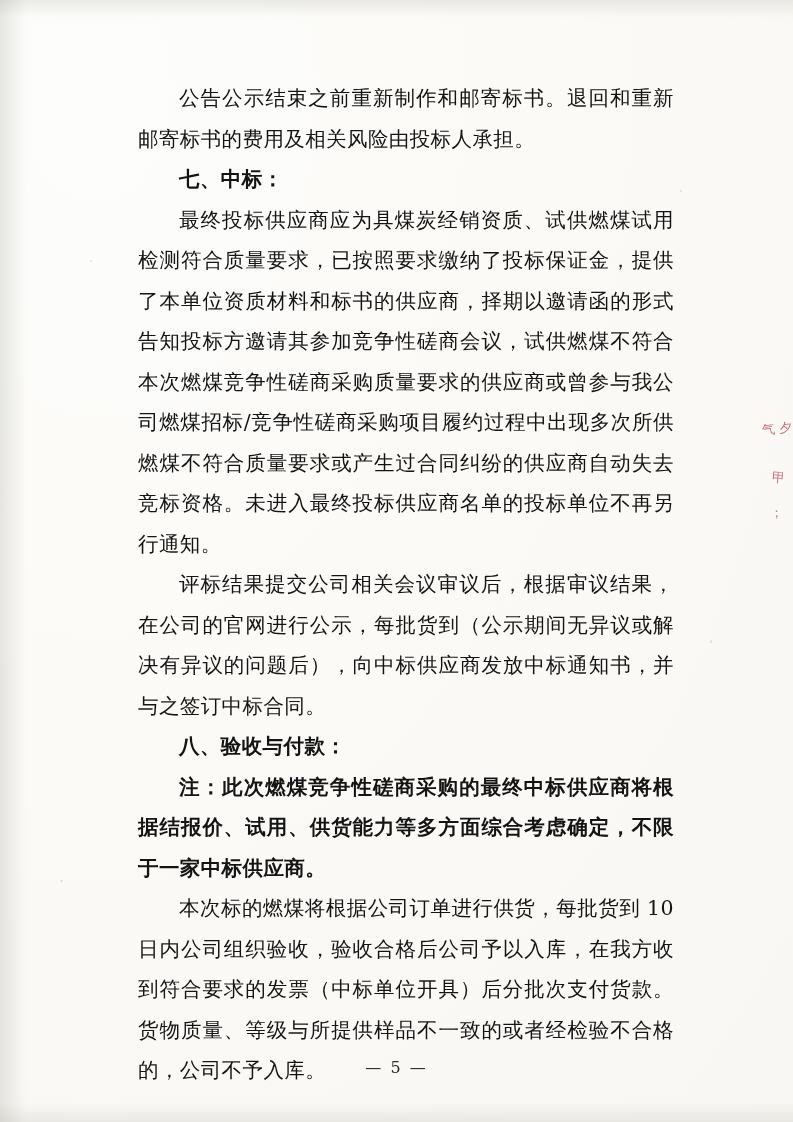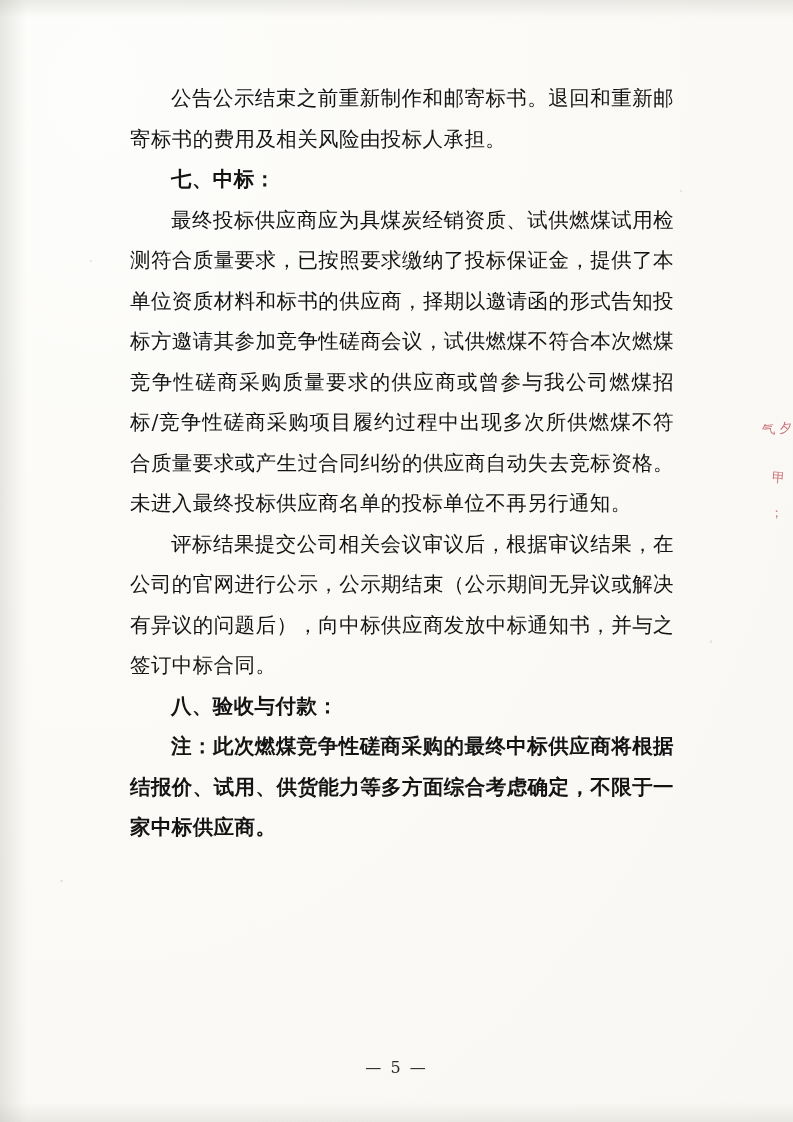--- a/index.html
+++ b/index.html
@@ -48,21 +48,21 @@
   }
 
   .doc-body {
     position: absolute;
     left: 126px;
     top: 78px;
     width: 548px;
   }
 
   p.para {
-    margin: 0 0 0 4px;
+    margin: 0 0 0 12px;
     font-size: 20.5px;
     line-height: 40.5px;
     letter-spacing: 0.4px;
     text-align: justify;
     text-justify: inter-ideograph;
     color: #141414;
   }
 
   p.indent {
     text-indent: 41px;
@@ -121,23 +121,24 @@
 
 <div class="page">
   <div class="scan-edge-top"></div>
   <div class="scan-edge-left"></div>
   <div class="scan-edge-bottom"></div>
 
   <div class="doc-body">
     <p class="para indent">公告公示结束之前重新制作和邮寄标书。退回和重新邮寄标书的费用及相关风险由投标人承担。</p>
     <p class="para heading">七、中标：</p>
     <p class="para indent">最终投标供应商应为具煤炭经销资质、试供燃煤试用检测符合质量要求，已按照要求缴纳了投标保证金，提供了本单位资质材料和标书的供应商，择期以邀请函的形式告知投标方邀请其参加竞争性磋商会议，试供燃煤不符合本次燃煤竞争性磋商采购质量要求的供应商或曾参与我公司燃煤招标/竞争性磋商采购项目履约过程中出现多次所供燃煤不符合质量要求或产生过合同纠纷的供应商自动失去竞标资格。未进入最终投标供应商名单的投标单位不再另行通知。</p>
-    <p class="para indent">评标结果提交公司相关会议审议后，根据审议结果，在公司的官网进行公示，公示期结束（公示期间无异议或解决有异议的问题后），向中标供应商发放中标通知书，并与之签订中标合同。</p>
+    <p class="para indent">评标结果提交公司相关会议审议后，根据审议结果，在公司的官网进行公示，每批货到（公示期间无异议或解决有异议的问题后），向中标供应商发放中标通知书，并与之签订中标合同。</p>
     <p class="para heading">八、验收与付款：</p>
     <p class="para note">注：此次燃煤竞争性磋商采购的最终中标供应商将根据结报价、试用、供货能力等多方面综合考虑确定，不限于一家中标供应商。</p>
+    <p class="para indent">本次标的燃煤将根据公司订单进行供货，每批货到 10 日内公司组织验收，验收合格后公司予以入库，在我方收到符合要求的发票（中标单位开具）后分批次支付货款。货物质量、等级与所提供样品不一致的或者经检验不合格的，公司不予入库。</p>
   </div>
 
   <div class="margin-mark m1">气 夕 ；</div>
   <div class="margin-mark m2">甲</div>
   <div class="margin-mark m3">；</div>
 
   <div class="page-number">— 5 —</div>
 
   <div class="speck" style="left:90px;top:260px;width:2px;height:2px;"></div>
   <div class="speck" style="left:710px;top:640px;width:2px;height:3px;"></div>

